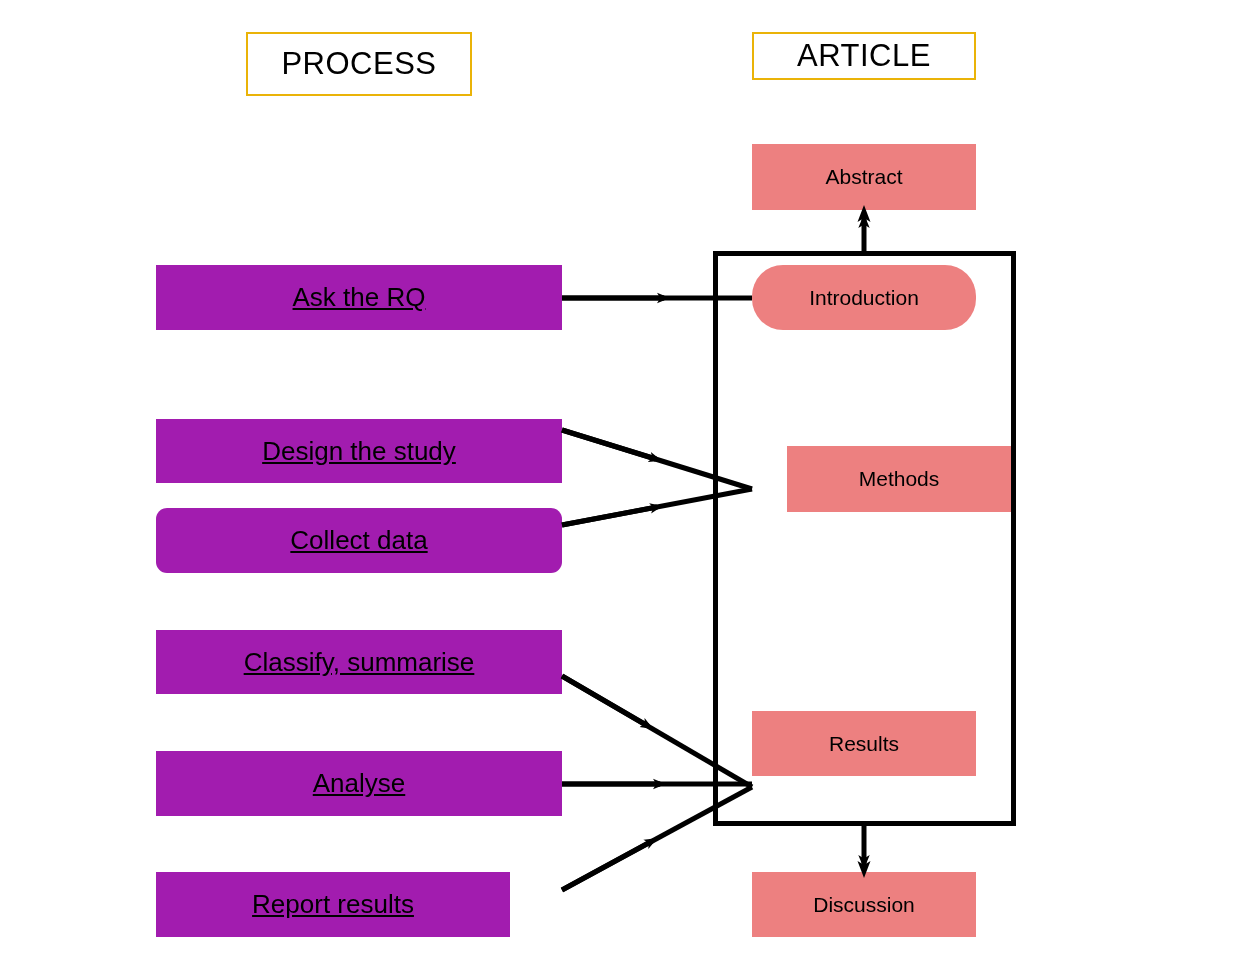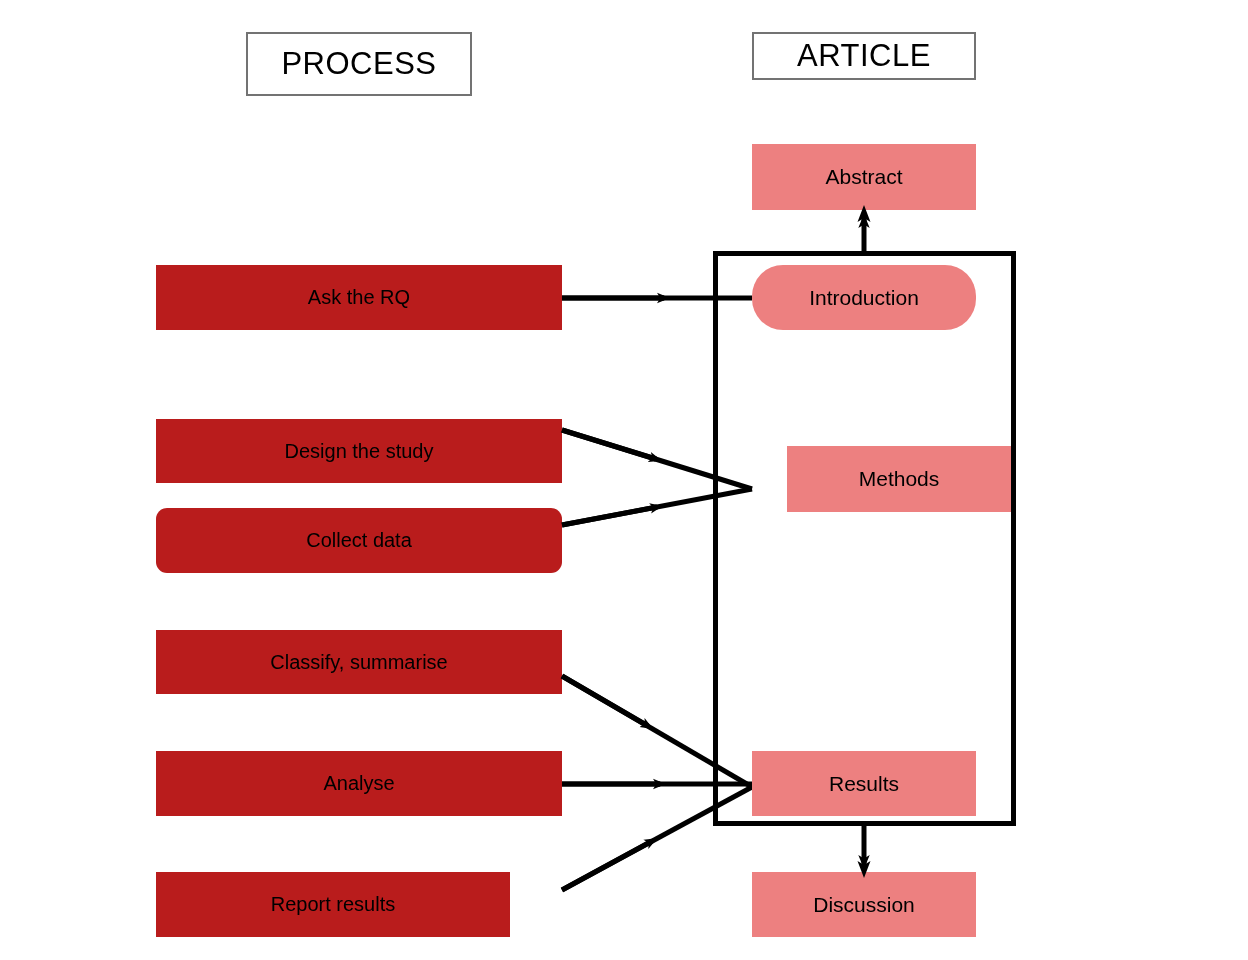--- a/index.html
+++ b/index.html
@@ -13,39 +13,40 @@
   }
   #canvas {
     position: relative;
     width: 1248px;
     height: 960px;
     background: #ffffff;
     overflow: hidden;
   }
   .header-box {
     position: absolute;
-    border: 2px solid #737373;
+    border: 2px solid #eab308;
     background: #ffffff;
     display: flex;
     align-items: center;
     justify-content: center;
     font-size: 31px;
     color: #000000;
     letter-spacing: 0.5px;
     box-sizing: border-box;
   }
   .process-box {
     position: absolute;
-    background: #b91c1c;
+    background: #a21caf;
     display: flex;
     align-items: center;
     justify-content: center;
-    font-size: 20px;
+    font-size: 26px;
     color: #000000;
     box-sizing: border-box;
+    text-decoration: underline;
   }
   .article-box {
     position: absolute;
     background: #ed8080;
     display: flex;
     align-items: center;
     justify-content: center;
     font-size: 21px;
     color: #000000;
     box-sizing: border-box;
@@ -170,21 +171,21 @@
   </div>
 
   <div class="article-box" style="left:752px; top:265px; width:224px; height:65px;border-radius:31px;">
     <span>Introduction</span>
   </div>
 
   <div class="article-box" style="left:752px; top:446px; width:224px; height:66px;margin-left:35px;">
     <span>Methods</span>
   </div>
 
-  <div class="article-box" style="left:752px; top:751px; width:224px; height:65px;">
+  <div class="article-box" style="left:752px; top:711px; width:224px; height:65px;">
     <span>Results</span>
   </div>
 
   <div class="article-box" style="left:752px; top:872px; width:224px; height:65px;">
     <span>Discussion</span>
   </div>
 
   <svg id="arrow-layer-front" viewBox="0 0 1248 960" xmlns="http://www.w3.org/2000/svg">
     <g>
       <path d="M864,205 L857.5,222 L864,218 L870.5,222 Z" fill="#000000"></path>

